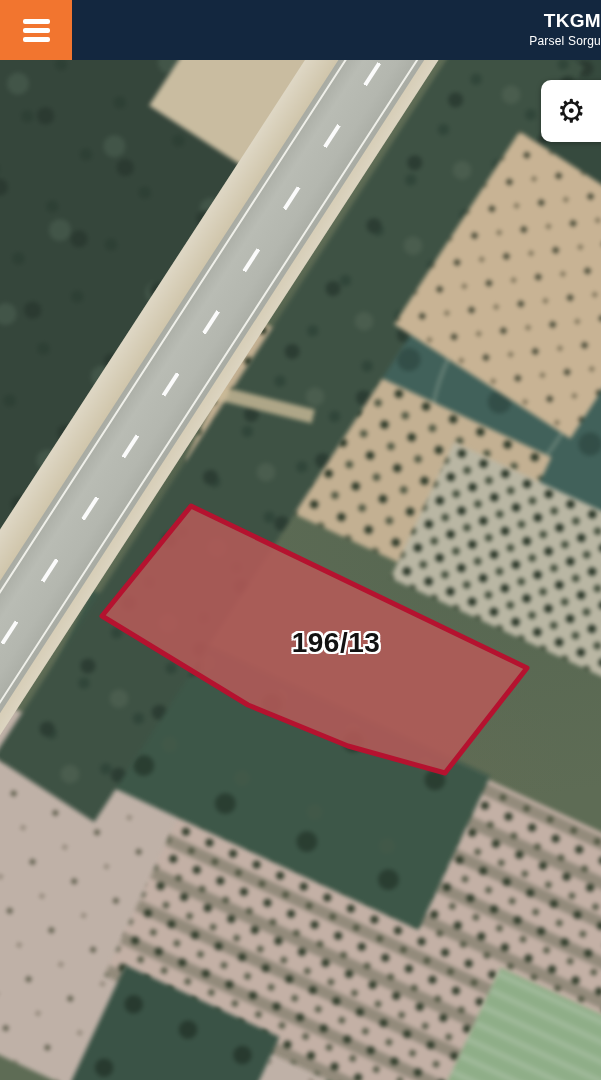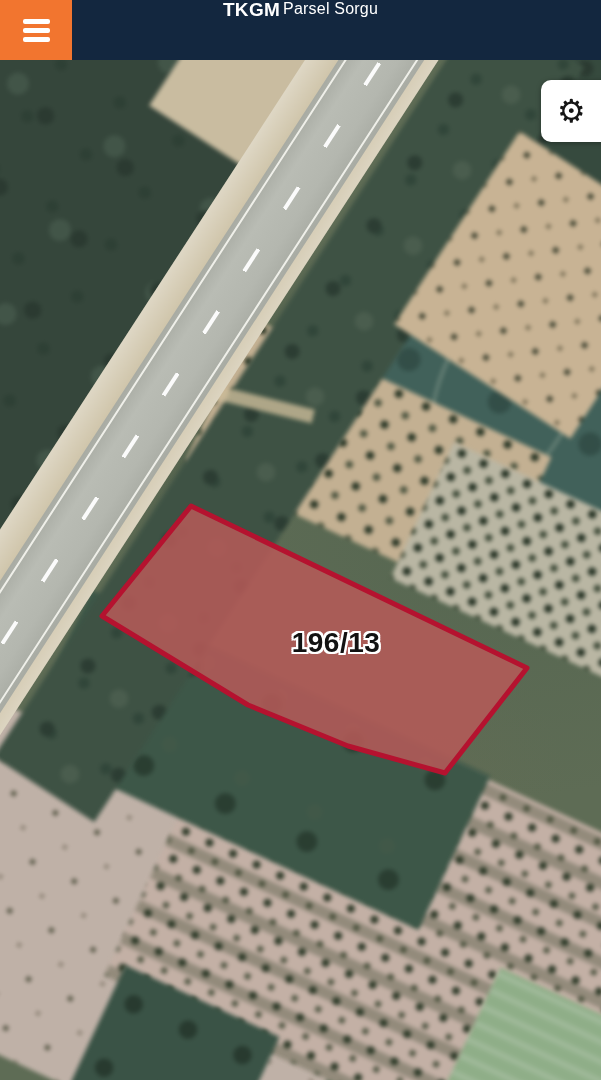--- a/index.html
+++ b/index.html
@@ -1,23 +1,23 @@
 <!DOCTYPE html>
 <html><head>
 <meta charset="utf-8">
 <style>
   html,body{margin:0;padding:0;background:#000;}
   .app{position:relative;width:601px;height:1080px;overflow:hidden;
        font-family:"Liberation Sans",sans-serif;background:#5e6c55;}
 
   
   .header{position:absolute;left:0;top:0;width:601px;height:60px;background:#13273f;z-index:50;
-          display:flex;align-items:flex-start;justify-content:center;gap:3px;}
+          display:flex;flex-direction:column;align-items:flex-end;justify-content:center;gap:3px;}
   .header-title{color:#fff;font-size:19px;font-weight:bold;line-height:1.1;letter-spacing:.3px;}
-  .header-subtitle{color:#fff;font-size:16px;line-height:1.1;letter-spacing:.2px;}
+  .header-subtitle{color:#fff;font-size:12px;line-height:1.1;letter-spacing:.2px;}
   .menu-btn{position:absolute;left:0;top:0;width:72px;height:60px;background:#f2752f;border:none;
             cursor:pointer;display:flex;flex-direction:column;align-items:center;justify-content:center;gap:4px;z-index:60;padding:0;}
   .menu-btn .bar{width:27px;height:5px;background:#fff;border-radius:2px;}
 
   
   .map{position:absolute;left:0;top:60px;width:601px;height:1020px;overflow:hidden;background:#5e6c55;z-index:1;}
   .map .region{position:absolute;}
   .soft{filter:blur(2px);}
 
   .base-tint{left:0;top:0;width:601px;height:1020px;

